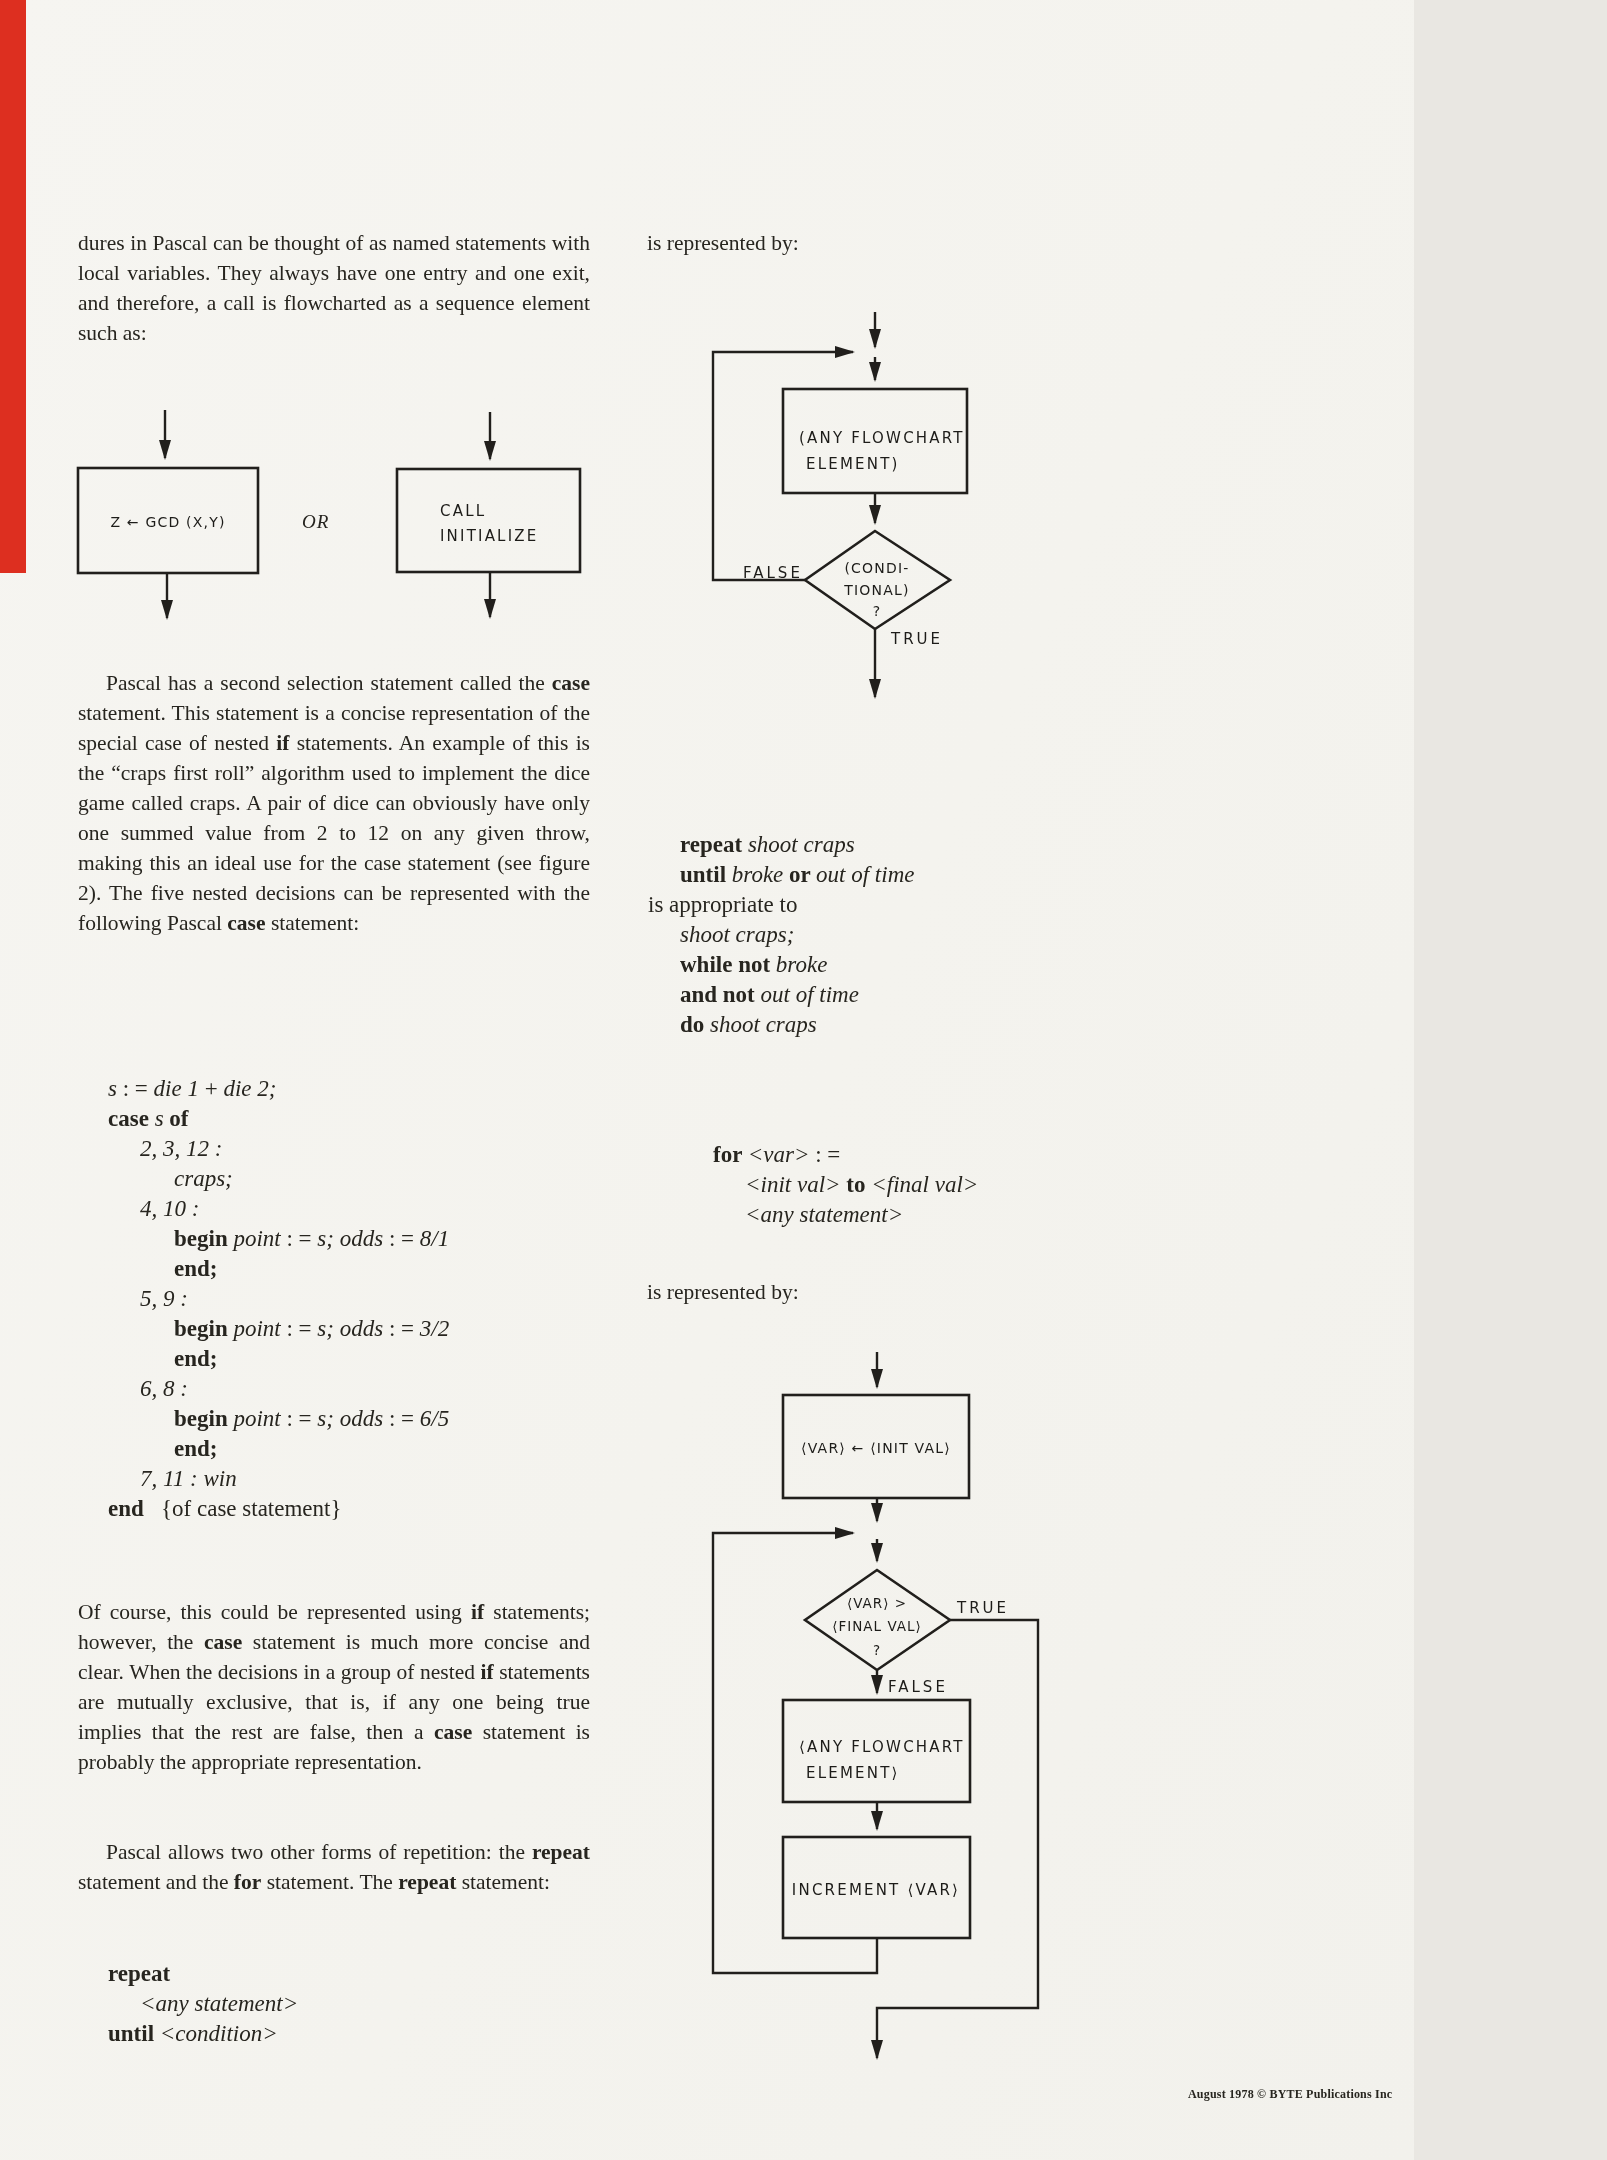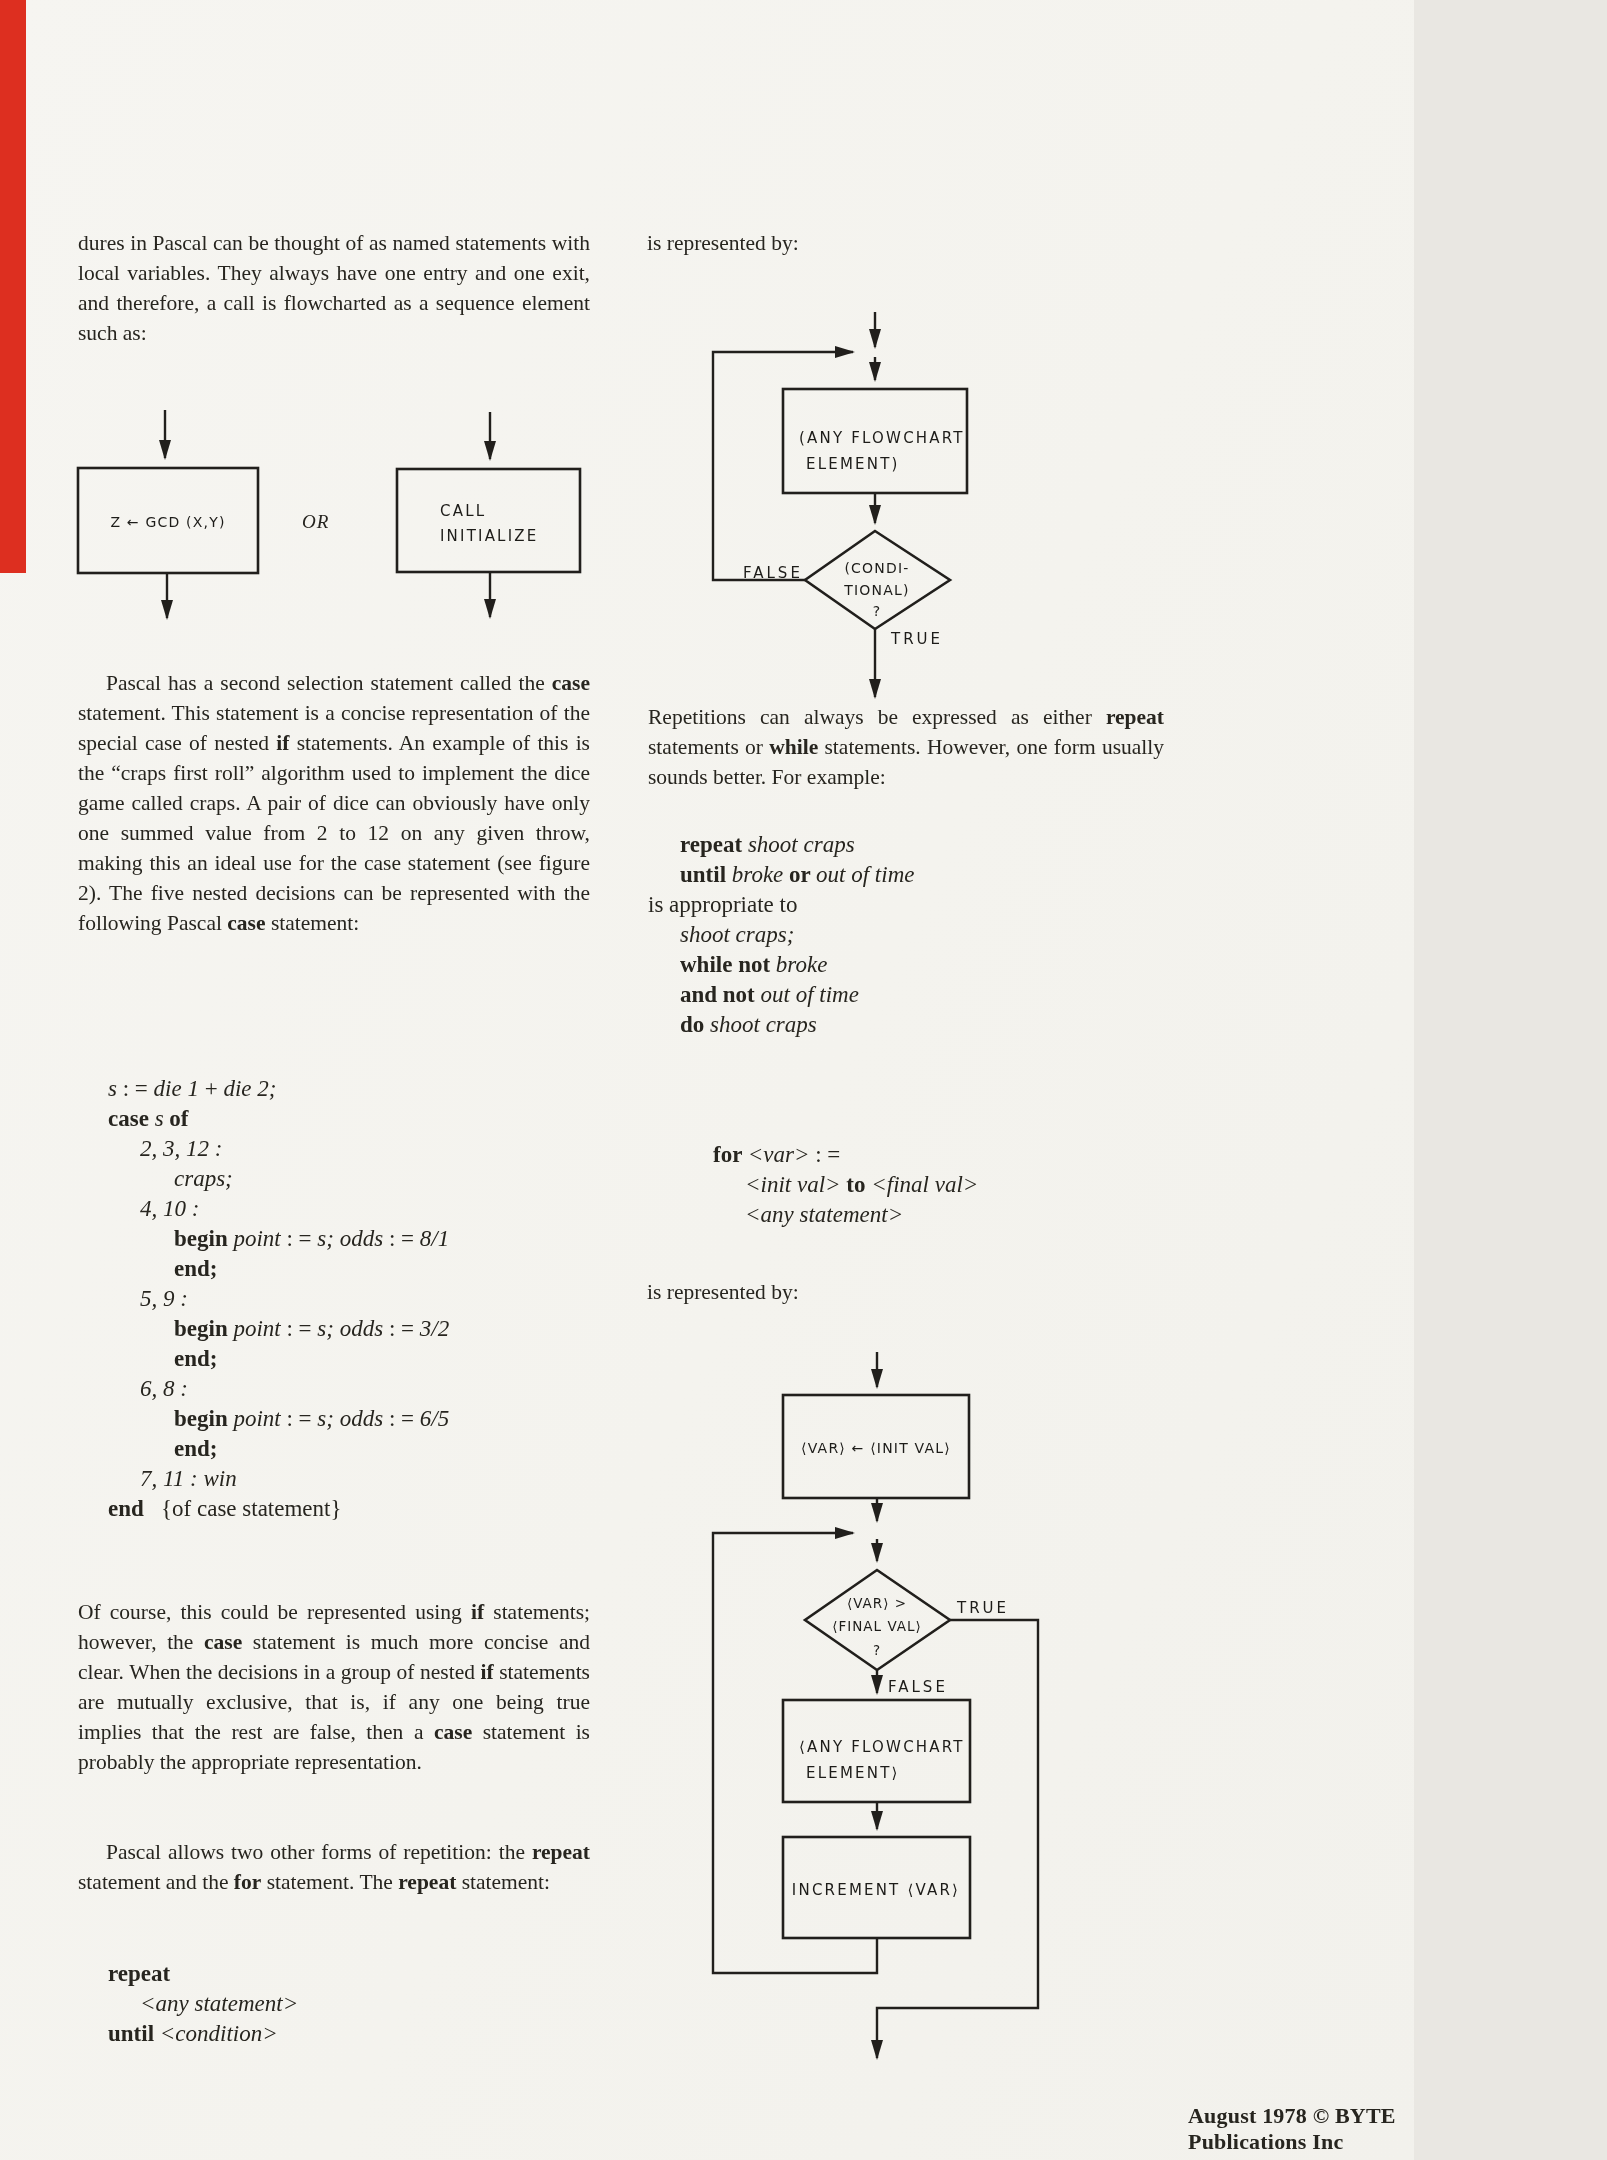--- a/index.html
+++ b/index.html
@@ -31,21 +31,21 @@
   .i{font-style:italic;}
   .fc{position:absolute;}
   .fc-shape{fill:none;stroke:#211f1c;stroke-width:2.4px;}
   .fc-box{fill:none;stroke:#211f1c;stroke-width:2.6px;}
   .fc-t{fill:#1d1c19;font-family:"DejaVu Sans",sans-serif;}
   .ft15{font-size:15px;letter-spacing:2.2px;}
   .ft14{font-size:14px;letter-spacing:1.2px;}
   .ft13{font-size:13.5px;letter-spacing:1px;}
   .ftl{font-size:15px;letter-spacing:3px;}
   .or-label{font-family:"Liberation Serif",serif;font-style:italic;font-size:19px;letter-spacing:1px;fill:#26241f;}
-  .footer-credit{position:absolute;left:1188px;top:2087px;font-size:22px;font-weight:bold;letter-spacing:0.2px;margin-top:16px;}
+  .footer-credit{position:absolute;left:1188px;top:2087px;font-size:12px;font-weight:bold;letter-spacing:0.2px;}
   .footer-page{position:absolute;left:1482px;top:2082px;font-family:"Liberation Sans",sans-serif;font-size:21px;font-weight:bold;}
 </style>
 </head>
 <body>
 
 <div class="page">
 
   <div class="red-stripe" id="redstripe" style="background: rgb(221, 47, 32);"></div>
 
   <div class="para" style="left:78px;top:228px;width:512px;"><span>dures in Pascal can be thought of as named statements with local variables. They always have one entry and one exit, and therefore, a call is flowcharted as a sequence element such as:</span></div>
@@ -115,21 +115,20 @@
     <line class="fc-shape" x1="875" y1="493" x2="875" y2="523" marker-end="url(#ah2)"></line>
     <polygon class="fc-box" points="875,531 950,580 875,629 805,580"></polygon>
     <text class="fc-t ft14" x="877" y="573" text-anchor="middle">(CONDI-</text>
     <text class="fc-t ft14" x="877" y="595" text-anchor="middle">TIONAL)</text>
     <text class="fc-t ft14" x="877" y="616" text-anchor="middle">?</text>
     <text class="fc-t ftl" x="743" y="578">FALSE</text>
     <text class="fc-t ftl" x="891" y="644">TRUE</text>
     <line class="fc-shape" x1="875" y1="629" x2="875" y2="697" marker-end="url(#ah2)"></line>
   </svg>
 
-  <div class="para" style="left:648px;top:702px;width:516px;"><span>Repetitions can always be expressed as either </span><span class="b">repeat</span><span> statements or </span><span class="b">while</span><span> statements. However, one form usually sounds better. For example:</span></div>
 
   <div class="code-block" style="left:648px;top:830px;">
       <div class="code-line ind1"><span class="b">repeat </span><span class="i">shoot craps</span></div>
       <div class="code-line ind1"><span class="b">until </span><span class="i">broke</span><span class="b"> or </span><span class="i">out of time</span></div>
       <div class="code-line ind0"><span>is appropriate to</span></div>
       <div class="code-line ind1"><span class="i">shoot craps;</span></div>
       <div class="code-line ind1"><span class="b">while not </span><span class="i">broke</span></div>
       <div class="code-line ind1"><span class="b">and not </span><span class="i">out of time</span></div>
       <div class="code-line ind1"><span class="b">do </span><span class="i">shoot craps</span></div>
     </div>

